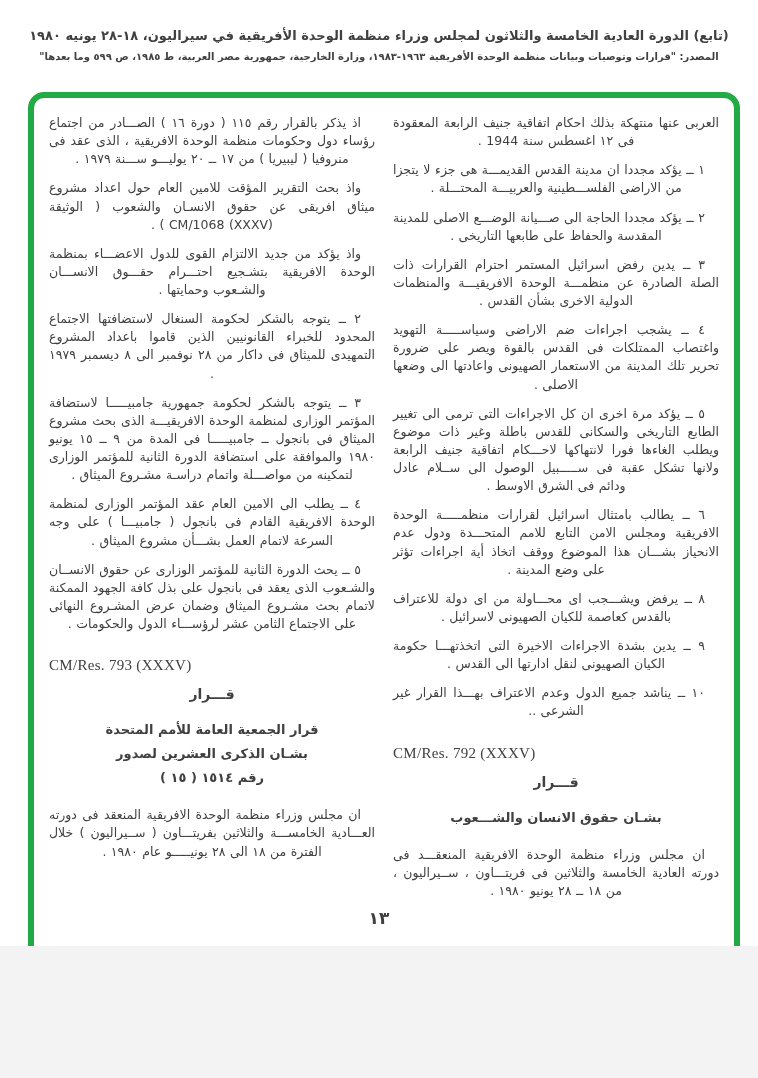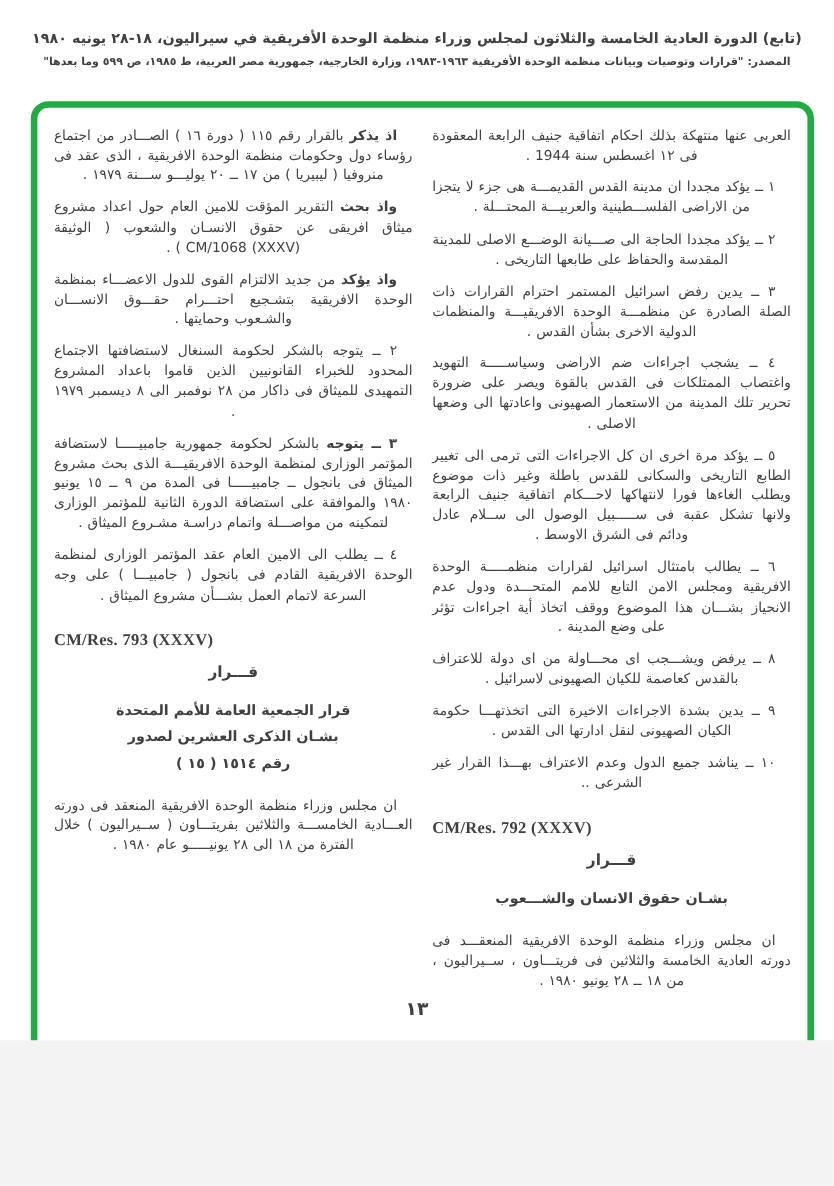--- a/index.html
+++ b/index.html
@@ -16,24 +16,24 @@
     box-sizing:border-box;border:6px solid #22aa44;border-radius:16px;
     padding:16px 15px 8px 15px;background:#fff;
   }
   .columns{display:flex;direction:rtl;gap:18px;height:100%;}
   .col{flex:1;min-width:0;direction:rtl;}
   p.para{
     font-size:12.5px;line-height:1.45;text-align:justify;text-align-last:center;
     margin:0 0 11px 0;text-indent:14px;word-spacing:0.5px;
   }
   p.para.noindent{text-indent:0;}
-  .b{font-weight:bold;}
+  .b{font-weight:normal;}
   .res{
     direction:ltr;text-align:left;unicode-bidi:embed;
-    font-family:"Liberation Serif",serif;font-size:15px;font-weight:bold;
+    font-family:"Liberation Serif",serif;font-size:15px;font-weight:normal;
     margin:24px 0 8px 0;letter-spacing:0.3px;
   }
   .h-qarar{text-align:center;font-weight:bold;font-size:14px;margin:12px 0 16px 0;}
   .h-sub{text-align:center;font-weight:bold;font-size:13px;margin:0 0 16px 0;line-height:1.85;}
   .page-number{
     position:absolute;bottom:18px;left:0;right:0;text-align:center;
     font-size:17px;font-weight:bold;
   }
 </style>
 </head>
@@ -70,20 +70,21 @@
         <p class="para"><span class="b">اذ يذكر</span>
           <span>بالقرار رقم ١١٥ ( دورة ١٦ ) الصـــادر من اجتماع رؤساء دول وحكومات منظمة الوحدة الافريقية ، الذى عقد فى منروفيا ( ليبيريا ) من ١٧ ــ ٢٠ يوليـــو ســـنة ١٩٧٩ .</span></p>
         <p class="para"><span class="b">واذ بحث</span>
           <span>التقرير المؤقت للامين العام حول اعداد مشروع ميثاق افريقى عن حقوق الانسـان والشعوب ( الوثيقة ‎CM/1068 (XXXV)‎ ) .</span></p>
         <p class="para"><span class="b">واذ يؤكد</span>
           <span>من جديد الالتزام القوى للدول الاعضـــاء بمنظمة الوحدة الافريقية بتشـجيع احتـــرام حقـــوق الانســـان والشـعوب وحمايتها .</span></p>
         <p class="para">٢ ــ يتوجه بالشكر لحكومة السنغال لاستضافتها الاجتماع المحدود للخبراء القانونيين الذين قاموا باعداد المشروع التمهيدى للميثاق فى داكار من ٢٨ نوفمبر الى ٨ ديسمبر ١٩٧٩ .</p>
         <p class="para"><span class="b">٣ ــ يتوجه</span>
           <span>بالشكر لحكومة جمهورية جامبيـــــا لاستضافة المؤتمر الوزارى لمنظمة الوحدة الافريقيـــة الذى بحث مشروع الميثاق فى بانجول ــ جامبيـــــا فى المدة من ٩ ــ ١٥ يونيو ١٩٨٠ والموافقة على استضافة الدورة الثانية للمؤتمر الوزارى لتمكينه من مواصـــلة واتمام دراسـة مشـروع الميثاق .</span></p>
         <p class="para">٤ ــ يطلب الى الامين العام عقد المؤتمر الوزارى لمنظمة الوحدة الافريقية القادم فى بانجول ( جامبيـــا ) على وجه السرعة لاتمام العمل بشـــأن مشروع الميثاق .</p>
+        <p class="para">٥ ــ يحث الدورة الثانية للمؤتمر الوزارى عن حقوق الانســان والشـعوب الذى يعقد فى بانجول على بذل كافة الجهود الممكنة لاتمام بحث مشـروع الميثاق وضمان عرض المشـروع النهائى على الاجتماع الثامن عشر لرؤســـاء الدول والحكومات .</p>
         <div class="res">CM/Res. 793 (XXXV)</div>
         <div class="h-qarar">قـــرار</div>
         <div class="h-sub">
           <div>قرار الجمعية العامة للأمم المتحدة</div>
           <div>بشـان الذكرى العشرين لصدور</div>
           <div>رقم ١٥١٤ ( ١٥ )</div>
         </div>
         <p class="para">ان مجلس وزراء منظمة الوحدة الافريقية المنعقد فى دورته العـــادية الخامســـة والثلاثين بفريتـــاون ( ســيراليون ) خلال الفترة من ١٨ الى ٢٨ يونيـــــو عام ١٩٨٠ .</p>
       </div>
 

